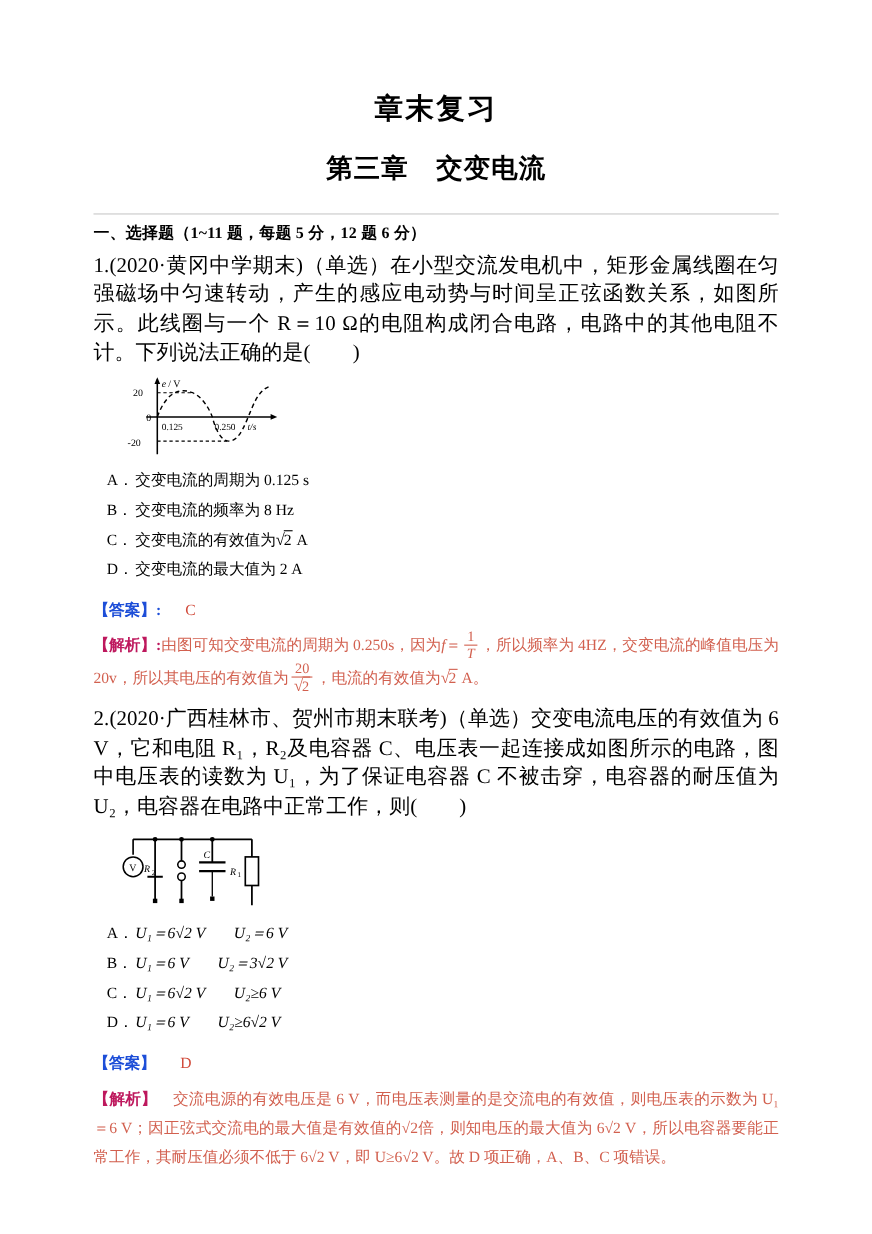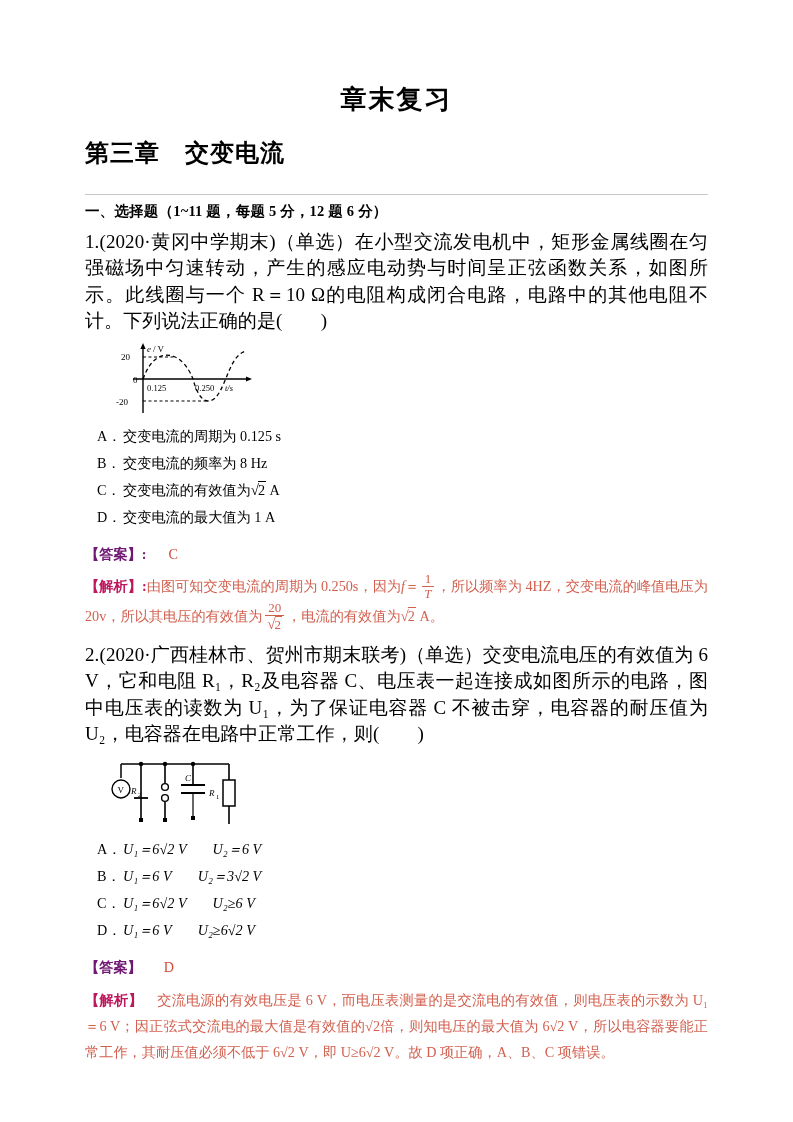--- a/index.html
+++ b/index.html
@@ -25,20 +25,21 @@
   .doc-title {
     text-align: center;
     font-size: 26px;
     font-weight: bold;
     letter-spacing: 2px;
     margin-top: 68px;
     line-height: 1.2;
     font-family: "DejaVu Serif", "Liberation Serif", serif;
   }
   .doc-subtitle {
+    text-align: center;
     font-size: 24px;
     font-weight: bold;
     letter-spacing: 1px;
     margin-top: 24px;
     line-height: 1.2;
     font-family: "DejaVu Serif", "Liberation Serif", serif;
   }
   
   .section-rule {
     border-top: 1px solid #c8c8c8;
@@ -70,21 +71,21 @@
   .gap { display: inline-block; width: 26px; }
   .gap-sm { display: inline-block; width: 14px; }
 
   
   .ans-line {
     font-size: 14.2px;
     line-height: 27px;
     color: #c0392b;
     margin-top: 10px;
   }
-  .ans-tag { color: #701a75; font-weight: bold; }
+  .ans-tag { color: #1d4ed8; font-weight: bold; }
   .ans-val { color: #d14a3a; padding-left: 22px; }
   .analysis {
     font-size: 14.2px;
     line-height: 29px;
     color: #d2604f;
     text-align: justify;
     text-justify: inter-ideograph;
     margin-top: 4px;
   }
   .analysis .ans-tag { color: #be185d; }
@@ -154,21 +155,21 @@
 
       <text x="44" y="50" font-family="Liberation Serif, serif" font-size="8.5">0.125</text>
       <text x="92" y="50" font-family="Liberation Serif, serif" font-size="8.5">0.250</text>
       <text x="122" y="50" font-family="Liberation Serif, serif" font-size="8.5" font-style="italic">t/s</text>
     </svg>
   </div>
 
   <div class="opt"><span class="lbl">A．</span><span>交变电流的周期为 0.125 s</span></div>
   <div class="opt"><span class="lbl">B．</span><span>交变电流的频率为 8 Hz</span></div>
   <div class="opt"><span class="lbl">C．</span><span>交变电流的有效值为</span><span class="sqrt"><span class="rad">√</span><span class="under">2</span></span><span> A</span></div>
-  <div class="opt"><span class="lbl">D．</span><span>交变电流的最大值为 1 A</span></div>
+  <div class="opt"><span class="lbl">D．</span><span>交变电流的最大值为 2 A</span></div>
 
   <div class="ans-line"><span class="ans-tag">【答案】:</span><span class="ans-val">C</span></div>
 
   <div class="analysis"><span class="ans-tag">【解析】:</span><span>由图可知交变电流的周期为 0.250s，因为</span><span class="ital">f</span><span>＝</span><span class="frac"><span class="num">1</span><span class="den ital">T</span></span><span>，所以频率为 4HZ，交变电流的峰值电压为 20v，所以其电压的有效值为</span><span class="frac"><span class="num">20</span><span class="den"><span class="sqrt"><span class="rad">√</span><span class="under">2</span></span></span></span><span>，电流的有效值为</span><span class="sqrt"><span class="rad">√</span><span class="under">2</span></span><span> A。</span></div>
 
   <div class="q-text"><span>2.</span><span>(2020·广西桂林市、贺州市期末联考)（单选）</span><span>交变电流电压的有效值为 6 V，它和电阻 R₁，R₂及电容器 C、电压表一起连接成如图所示的电路，图中电压表的读数为 U₁，为了保证电容器 C 不被击穿，电容器的耐压值为 U₂，电容器在电路中正常工作，则(　　)</span></div>
 
   <div class="fig2">
     <svg width="150" height="72" viewBox="0 0 150 72">
 

